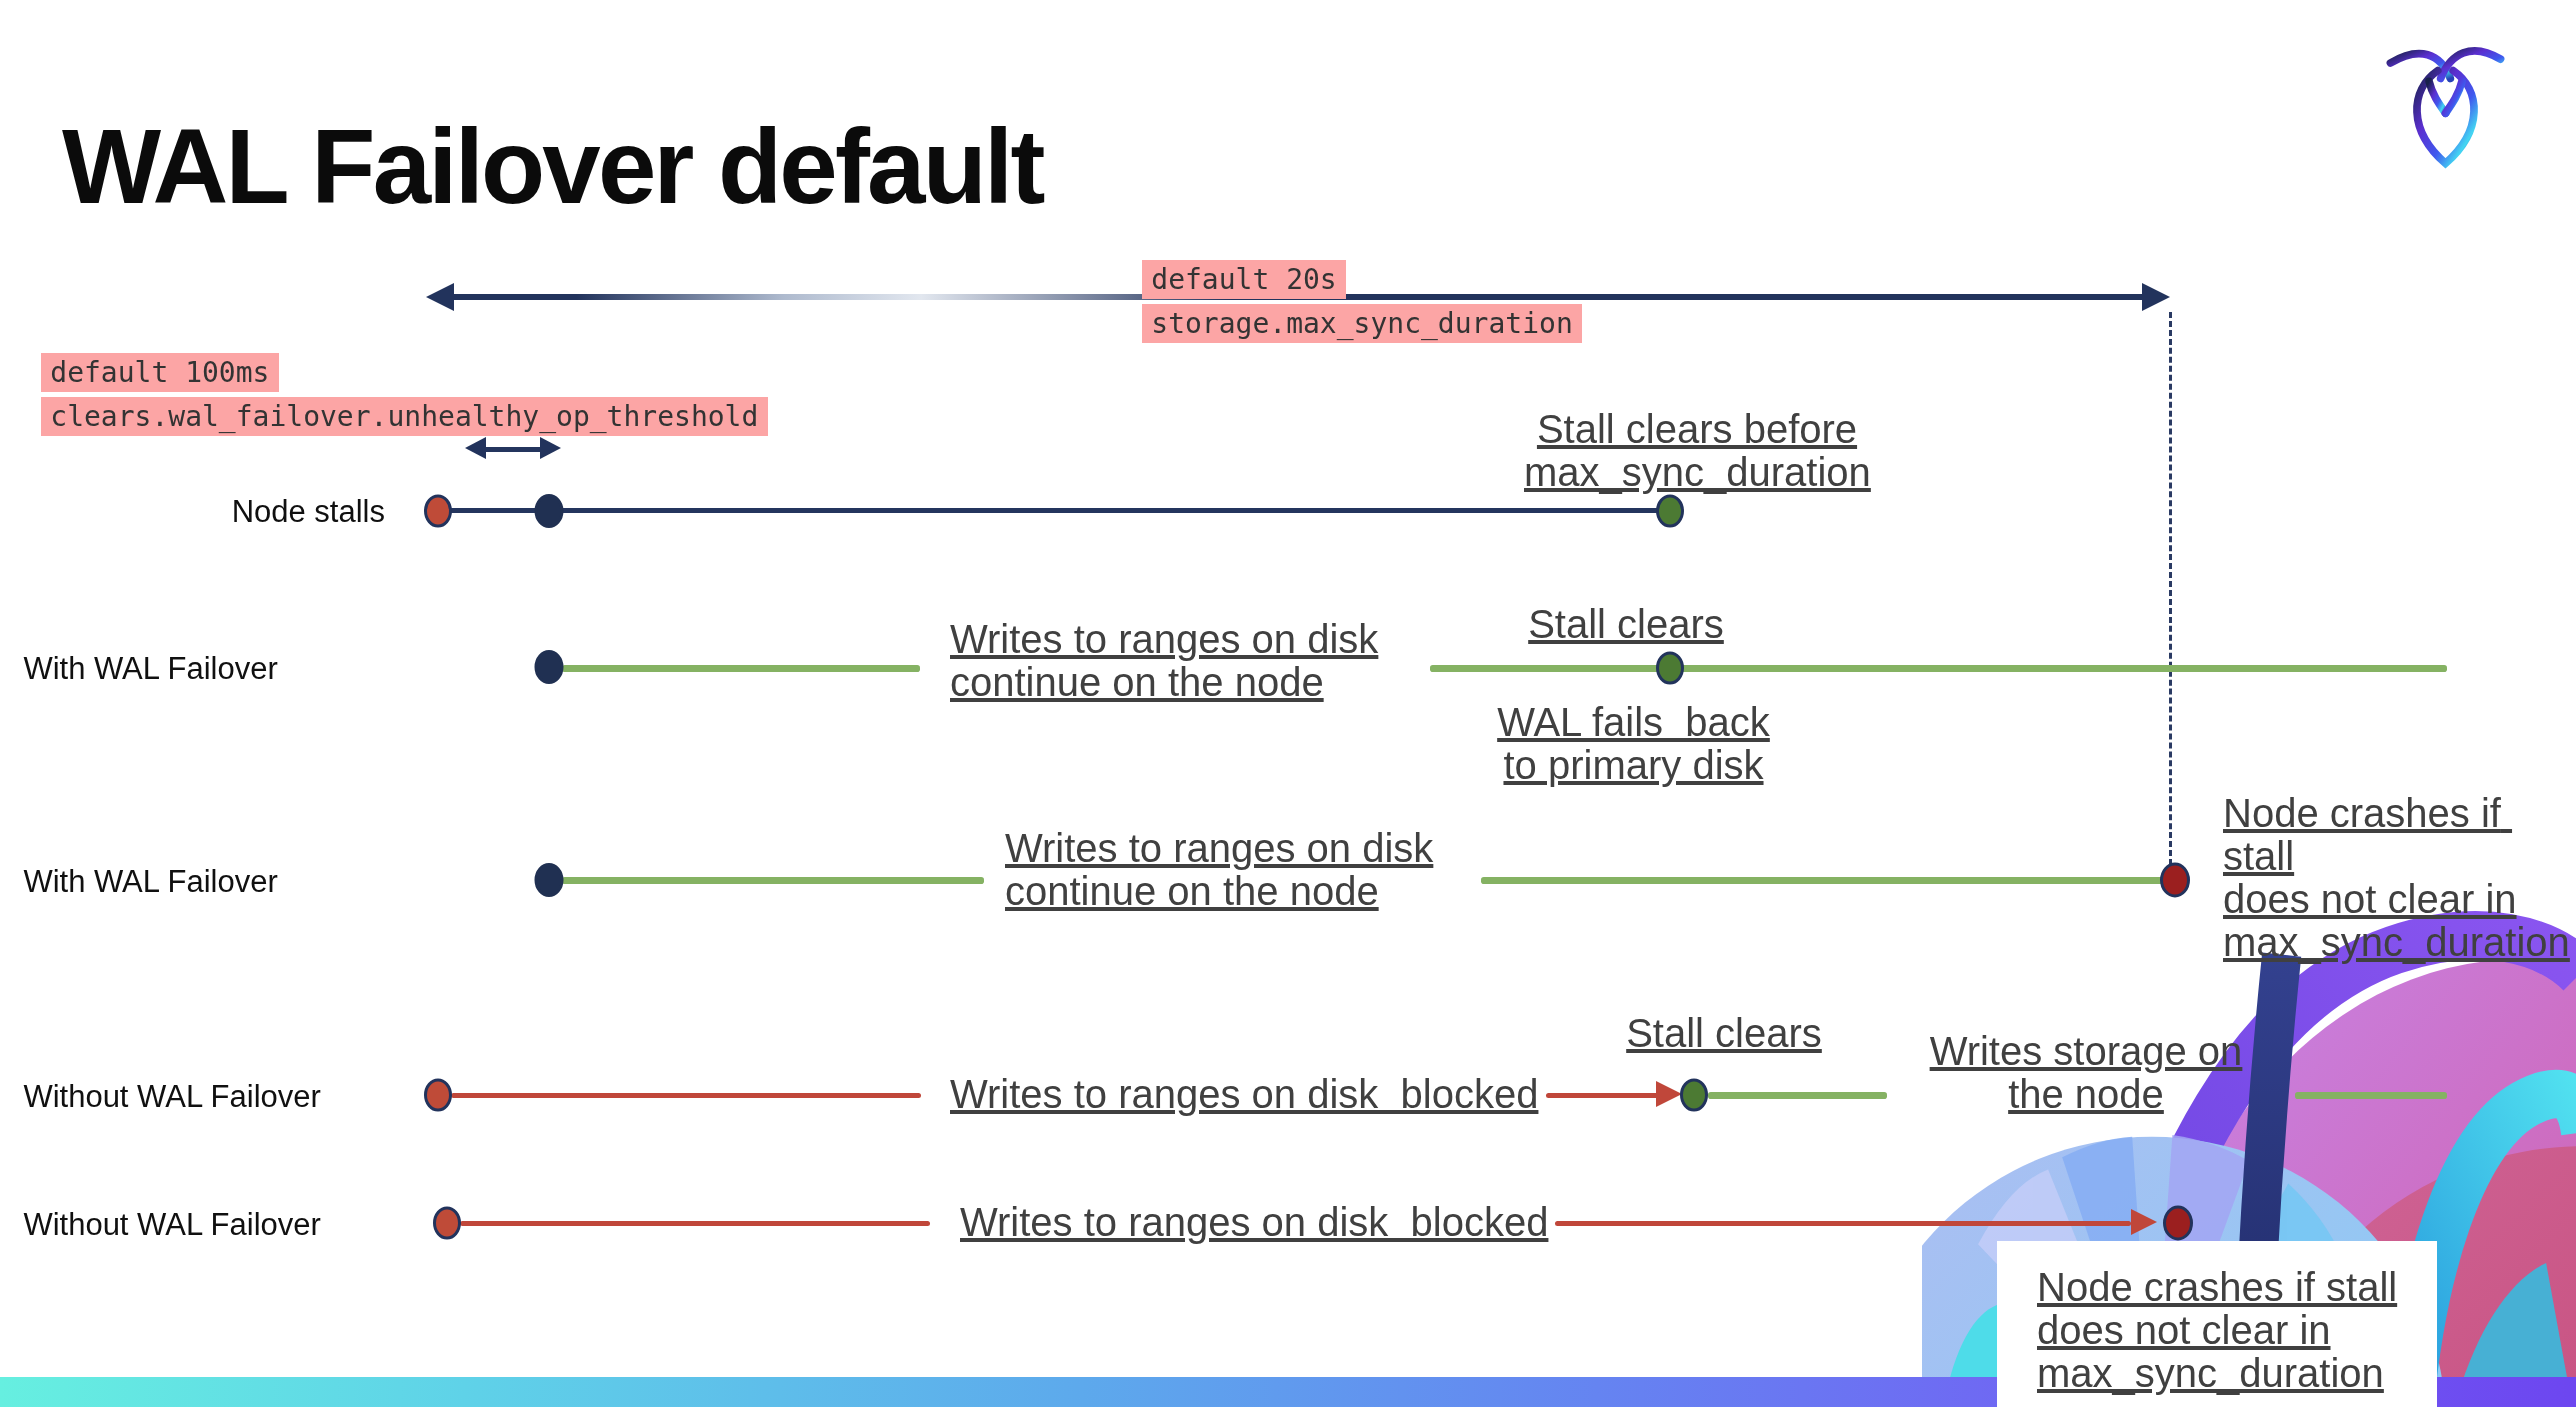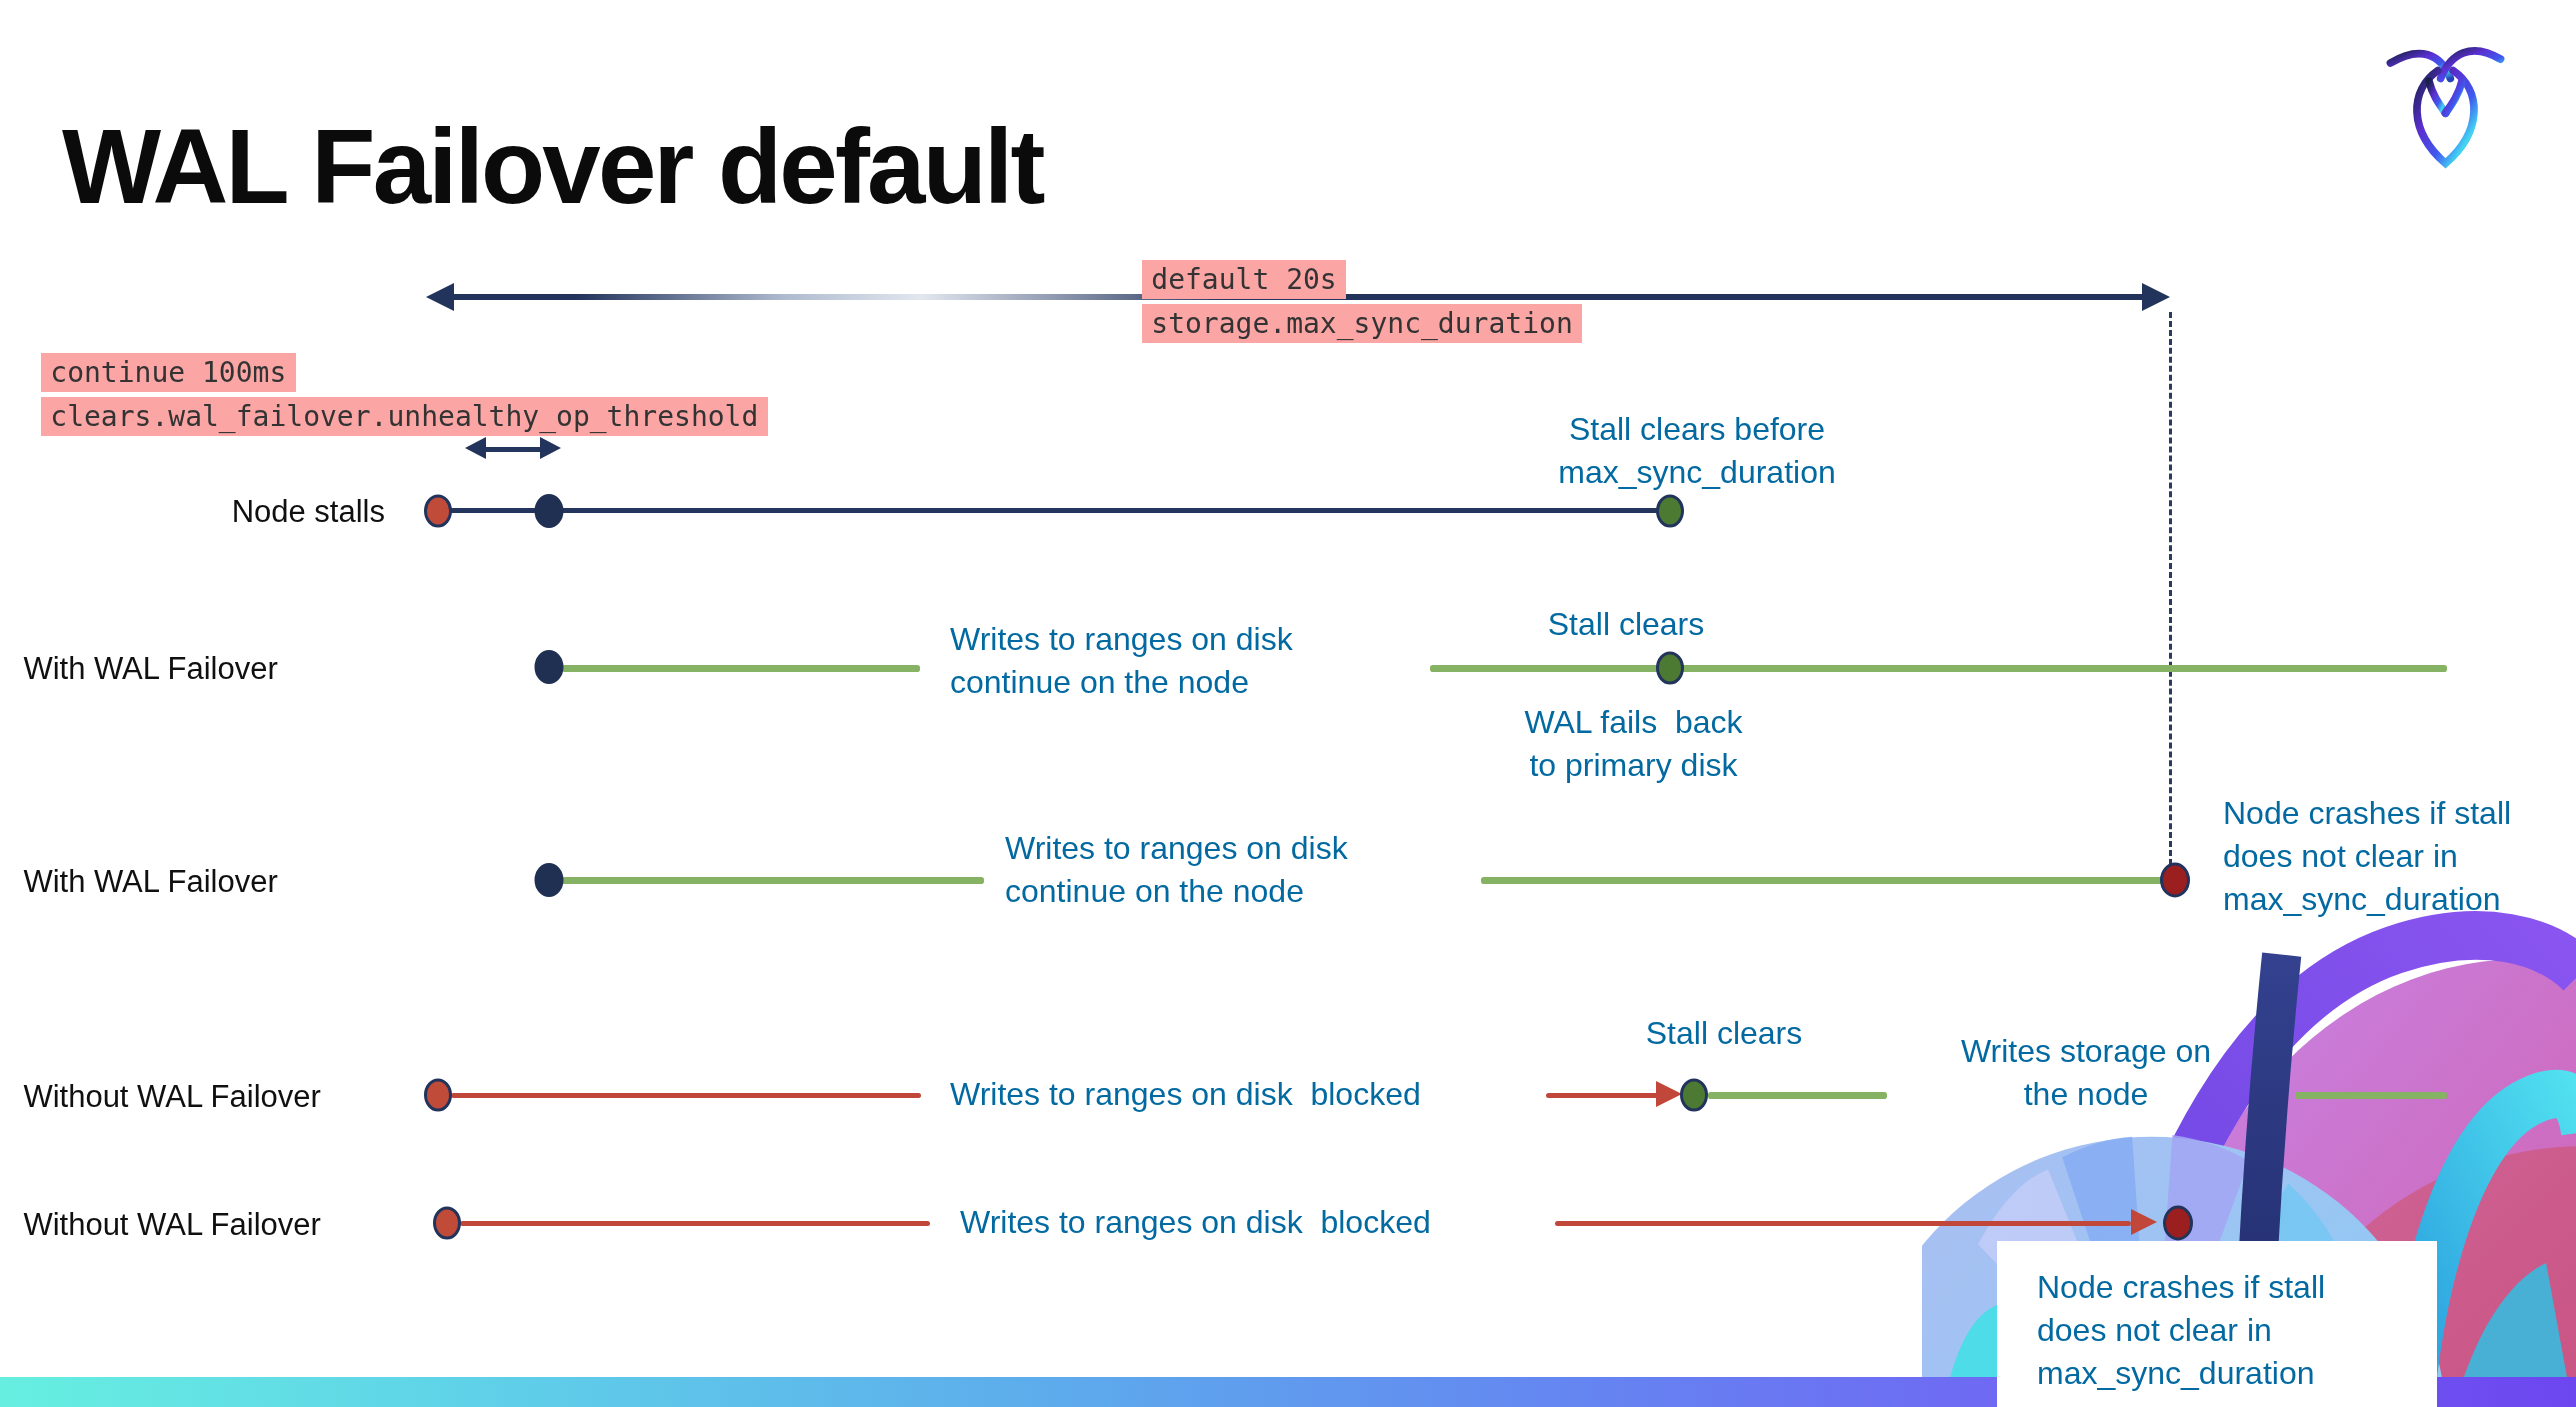--- a/index.html
+++ b/index.html
@@ -25,21 +25,21 @@
   .dashed-line{position:absolute;border-left:3.7px dashed #2a3a63;}
   
   .dot{position:absolute;transform:translate(-50%,-50%);border-radius:50%;
        border:3.7px solid #22335c;box-sizing:border-box;width:28px;height:33px;background:#fff;}
   .dot.navy{background:#203052;border-color:#203052;width:29px;height:34px;}
   .dot.red{background:#bf4b38;}
   .dot.green{background:#4c7a33;}
   .dot.crash{background:#9b1f1f;width:30px;height:35px;}
   
   .row-label{position:absolute;font-size:31px;color:#101010;white-space:nowrap;}
-  .annotation{position:absolute;font-size:32px;line-height:43px;color:#0369a1;white-space:pre-wrap;}
+  .annotation{position:absolute;font-size:40px;line-height:43px;color:#404040;white-space:pre-wrap;text-decoration:underline;}
   .center{text-align:center;}
   .code-stack{position:absolute;display:flex;flex-direction:column;align-items:flex-start;gap:5.6px;z-index:6;}
   .code-line{font-family:"DejaVu Sans Mono", monospace;font-size:28px;color:#333;
              background:#fca5a5;padding:2.8px 9.3px;white-space:pre;}
   
   .artwork{position:absolute;left:1922px;top:903px;width:654px;height:505px;z-index:1;}
   .bottom-bar{position:absolute;left:0;top:1377px;width:2576px;height:31px;z-index:2;
     background:linear-gradient(90deg,#66efe0 0%,#5fd2e8 18%,#5da9ec 42%,#6584f1 62%,#6f68f3 78%,#6d46f0 100%);}
   .diagram{position:absolute;inset:0;z-index:3;}
   .crash-note-box{position:absolute;left:1997px;top:1241px;width:440px;height:166px;
@@ -120,21 +120,21 @@
 
   <div class="arrow-shaft" style="left:439px;top:294px;width:1722px;"></div>
   <div class="tri tri-left-navy" style="left:426px;top:283px;"></div>
   <div class="tri tri-right-navy" style="left:2142px;top:283px;"></div>
   <div class="code-stack" style="left:1142px;top:260px;">
     <span class="code-line">default 20s</span>
     <span class="code-line">storage.max_sync_duration</span>
   </div>
 
   <div class="code-stack" style="left:41px;top:353px;">
-    <span class="code-line">continue 100ms</span>
+    <span class="code-line">default 100ms</span>
     <span class="code-line">clears.wal_failover.unhealthy_op_threshold</span>
   </div>
   <div class="h-line navy-line" style="left:479px;top:447px;width:71px;"></div>
   <div class="tri tri-left-navy-sm" style="left:465px;top:437px;"></div>
   <div class="tri tri-right-navy-sm" style="left:540px;top:437px;"></div>
 
   <div class="dashed-line" style="left:2169px;top:312px;height:553px;"></div>
 
   <div class="row-label" style="left:215px;top:494px;width:170px;text-align:right;">Node stalls</div>
   <div class="h-line navy-line" style="left:449px;top:508px;width:99px;"></div>

